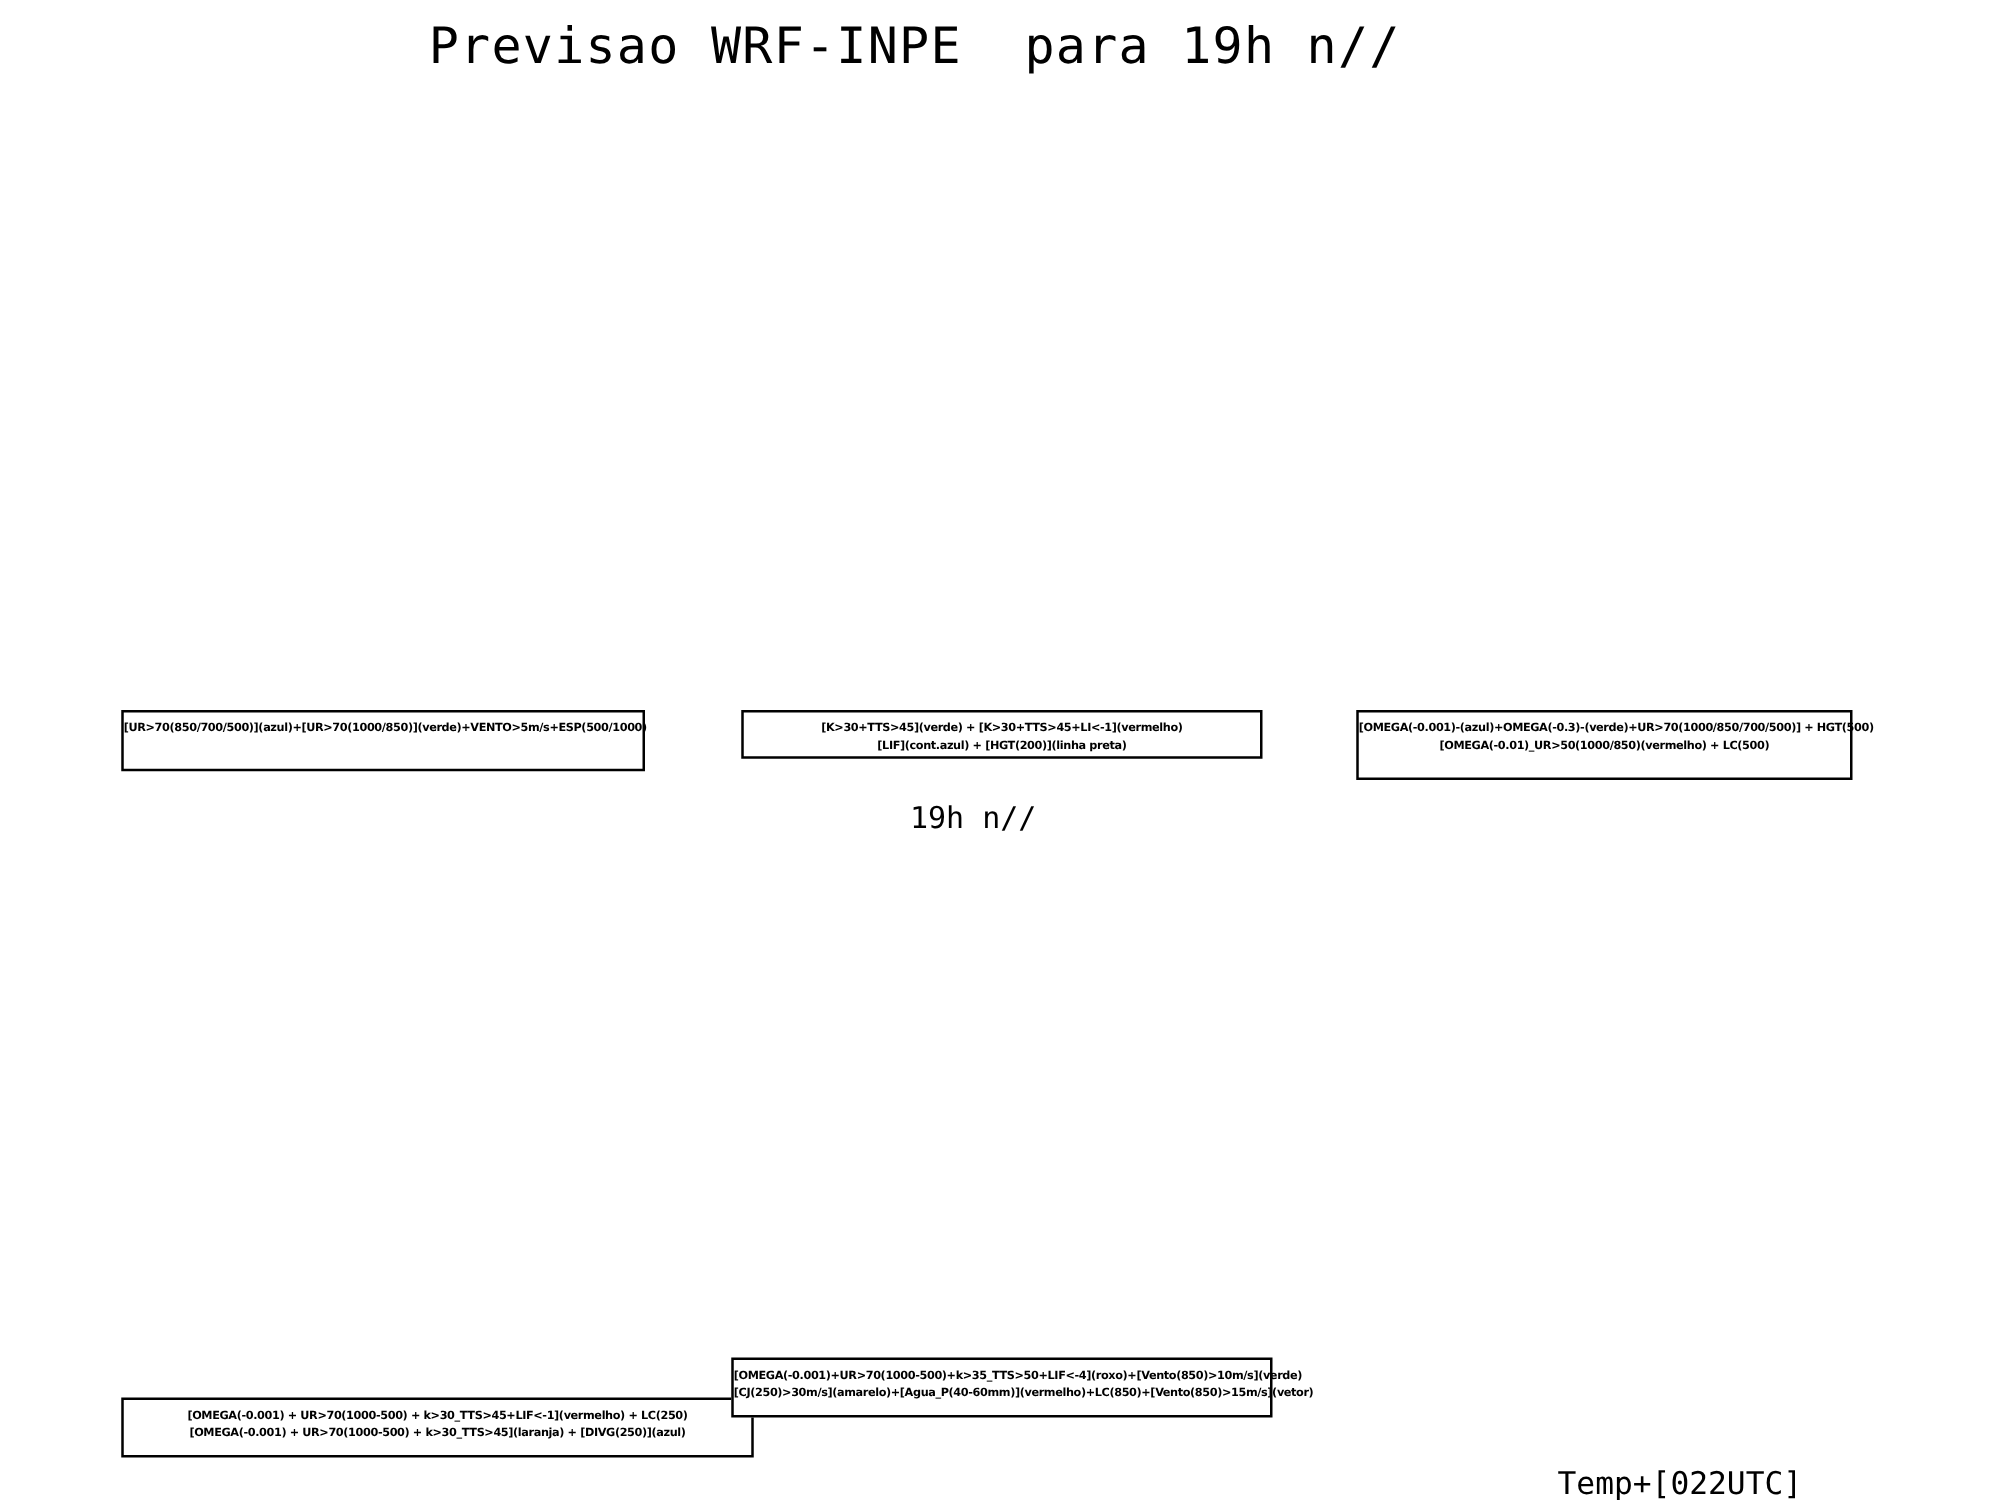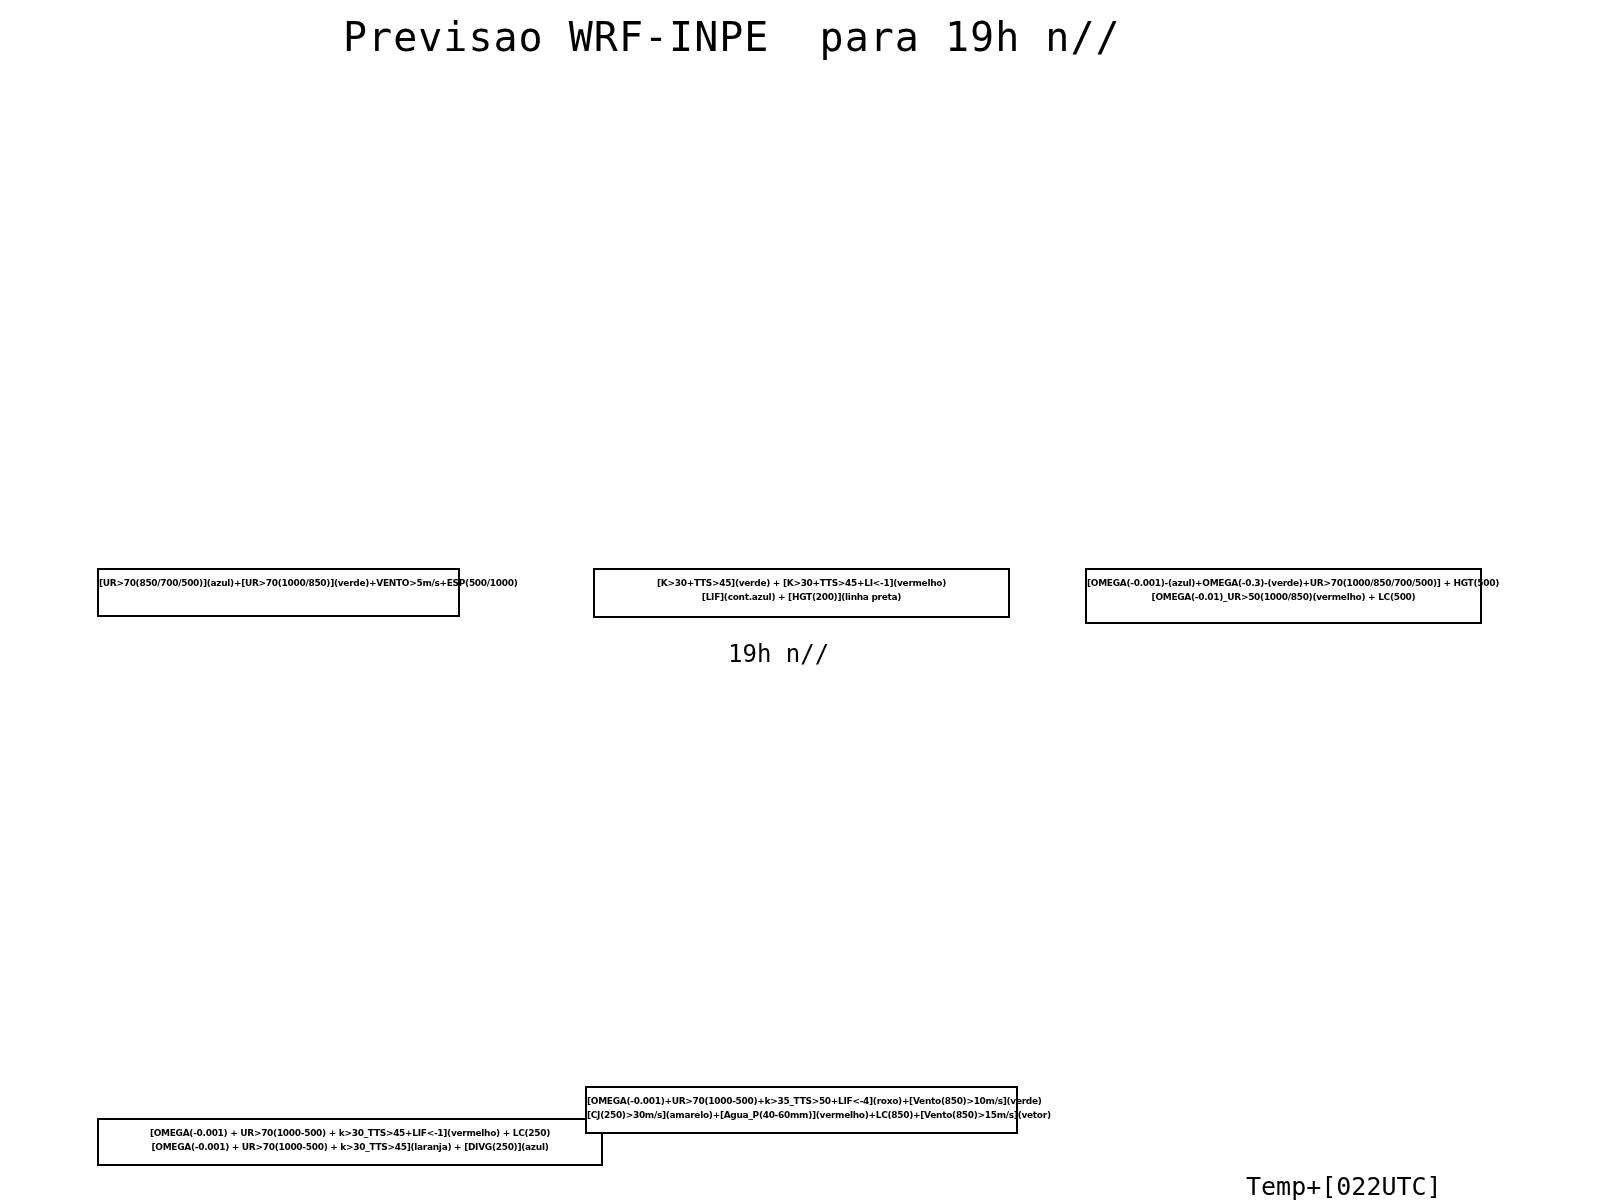--- a/index.html
+++ b/index.html
@@ -51,22 +51,22 @@
   .legend-line {
     font-family: "DejaVu Sans", sans-serif;
     font-weight: bold;
     font-size: 9px;
     letter-spacing: -0.3px;
     line-height: 14px;
     white-space: nowrap;
     color: #000000;
   }
   
-  .box-top-left    { left: 97px;   top: 568px;  width: 363px; height: 49px; }
-  .box-top-middle  { left: 593px;  top: 568px;  width: 417px; height: 50px; }
+  .box-top-left    { left: 97px;   top: 568px;  width: 419px; height: 49px; }
+  .box-top-middle  { left: 593px;  top: 568px;  width: 417px; height: 39px; }
   .box-top-right   { left: 1085px; top: 568px;  width: 397px; height: 56px; }
   
   .box-bottom-left   { left: 97px;   top: 1118px; width: 506px; height: 48px; }
   .box-bottom-middle { left: 585px;  top: 1086px; width: 433px; height: 48px; }
   .box-bottom-right  { left: 1087px; top: 1118px; width: 416px; height: 48px; }
 </style>
 </head>
 <body>
 
 <div class="page">

